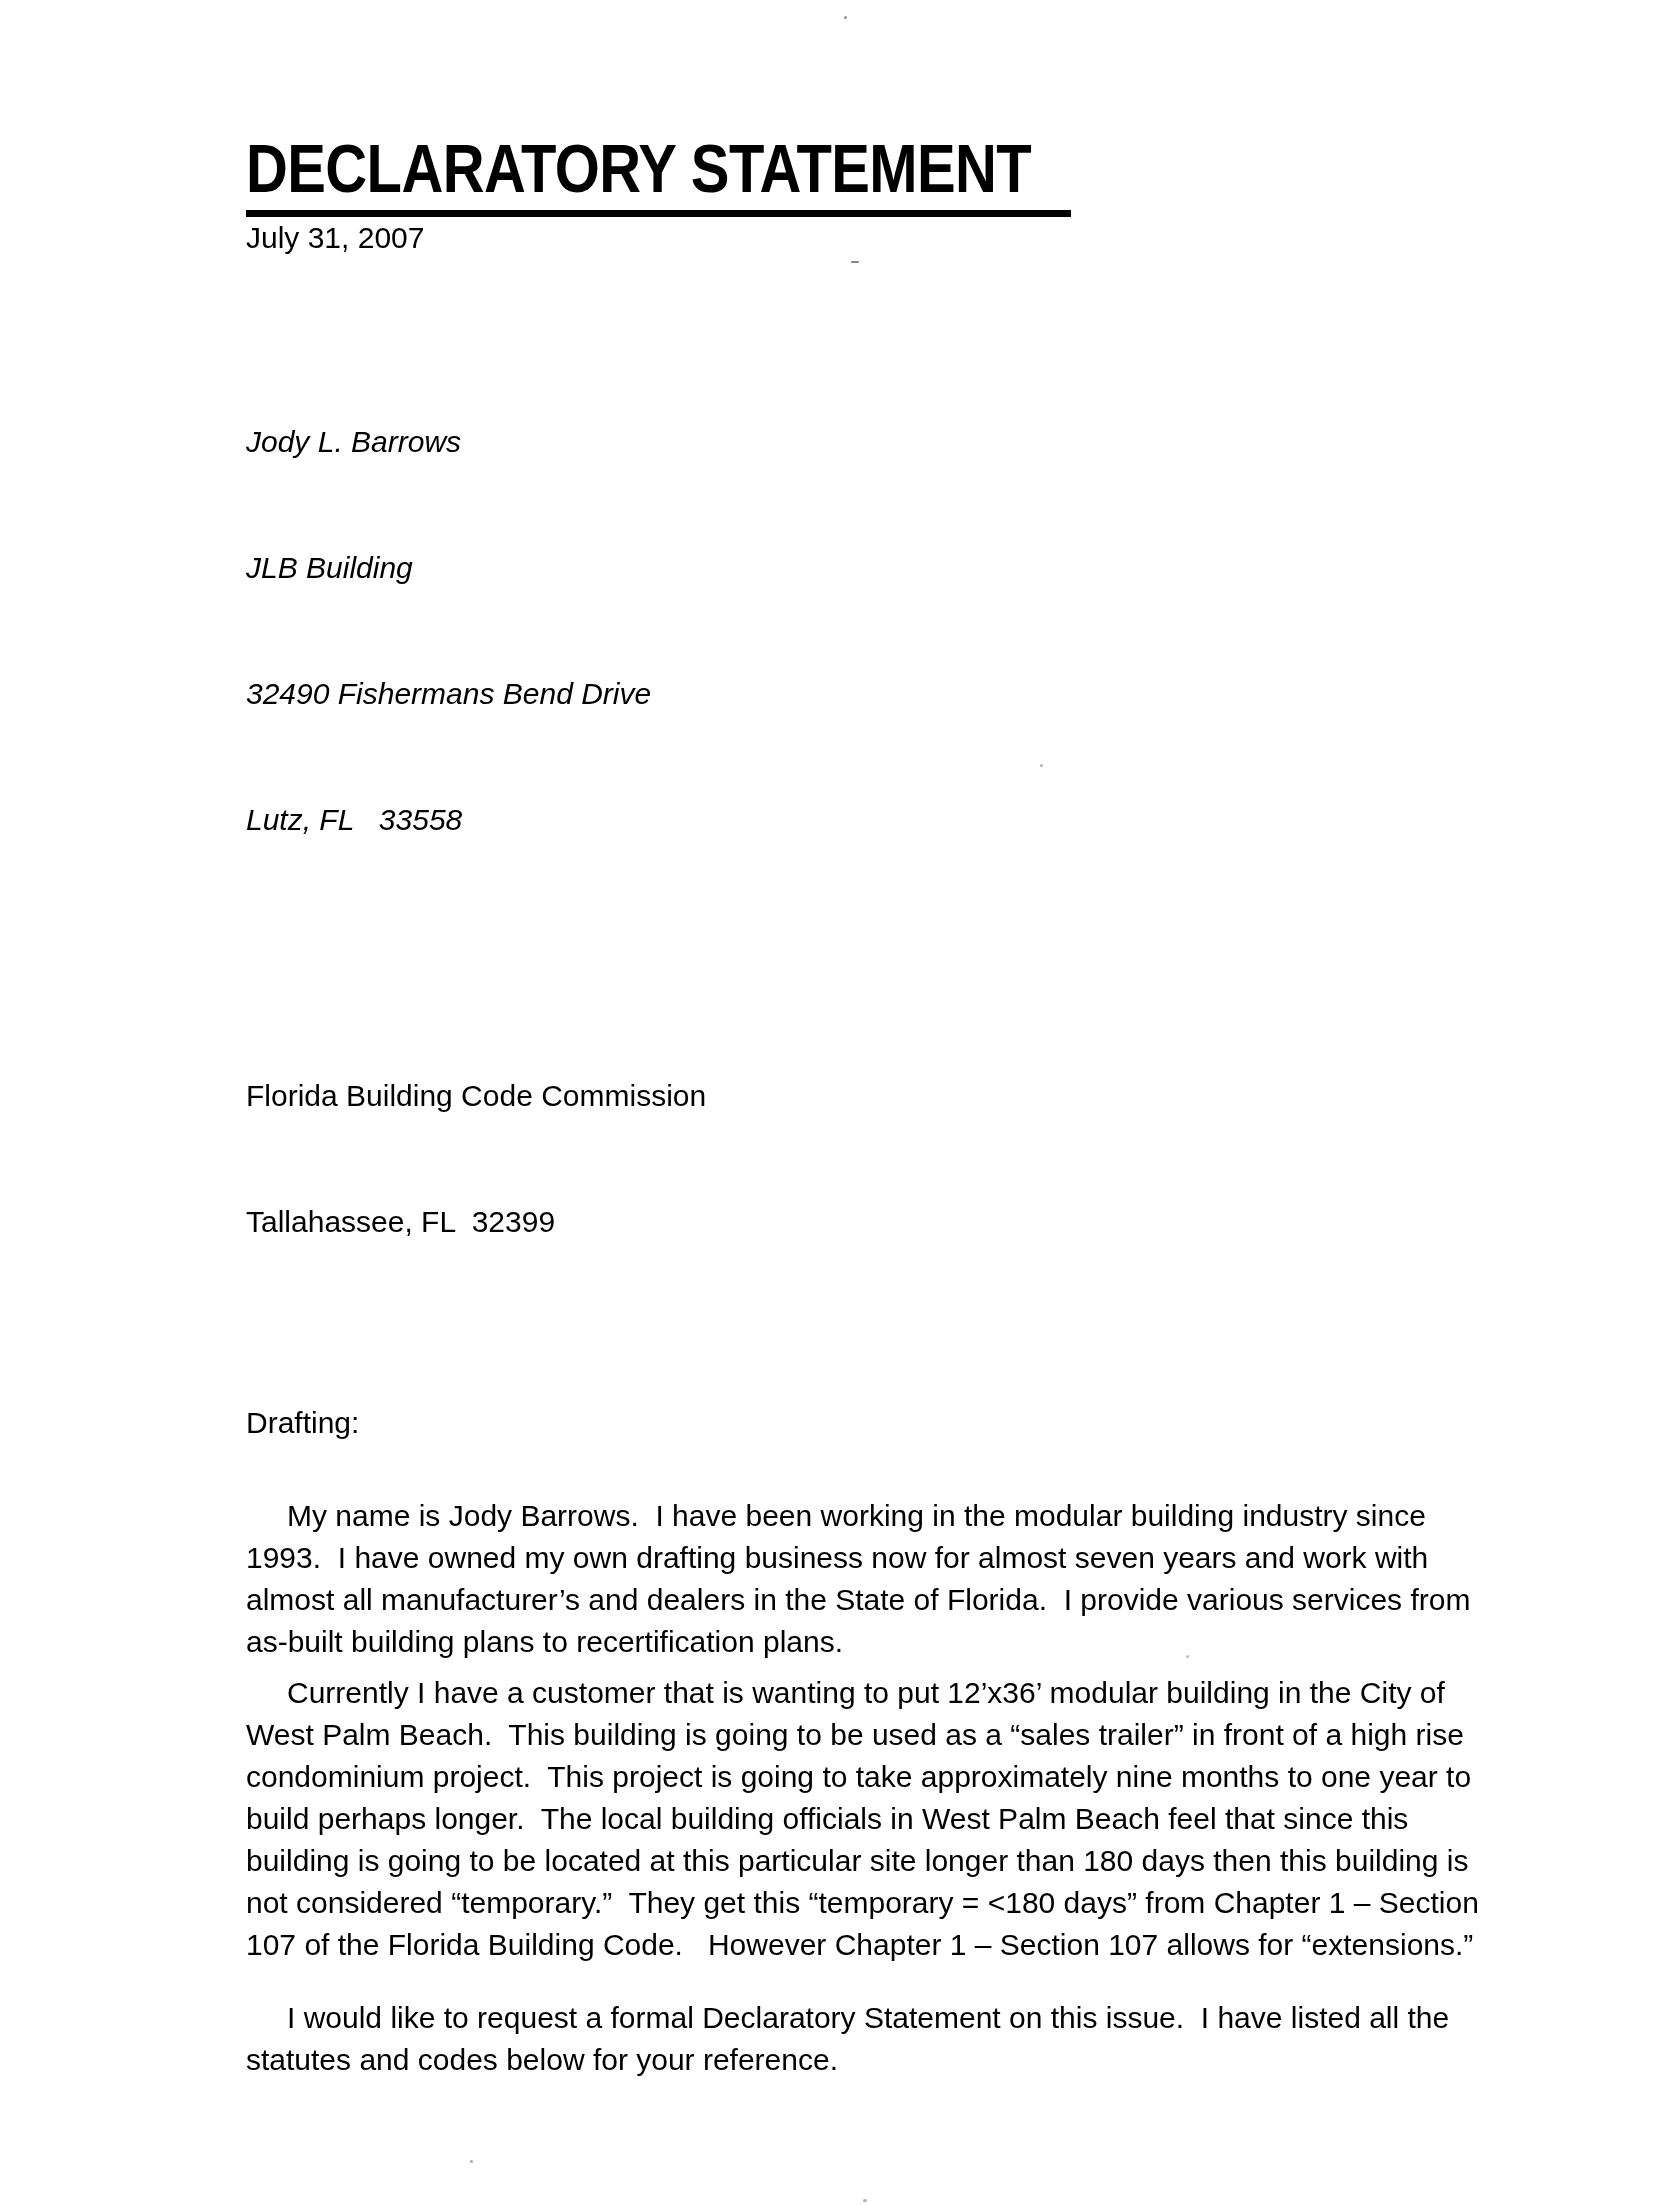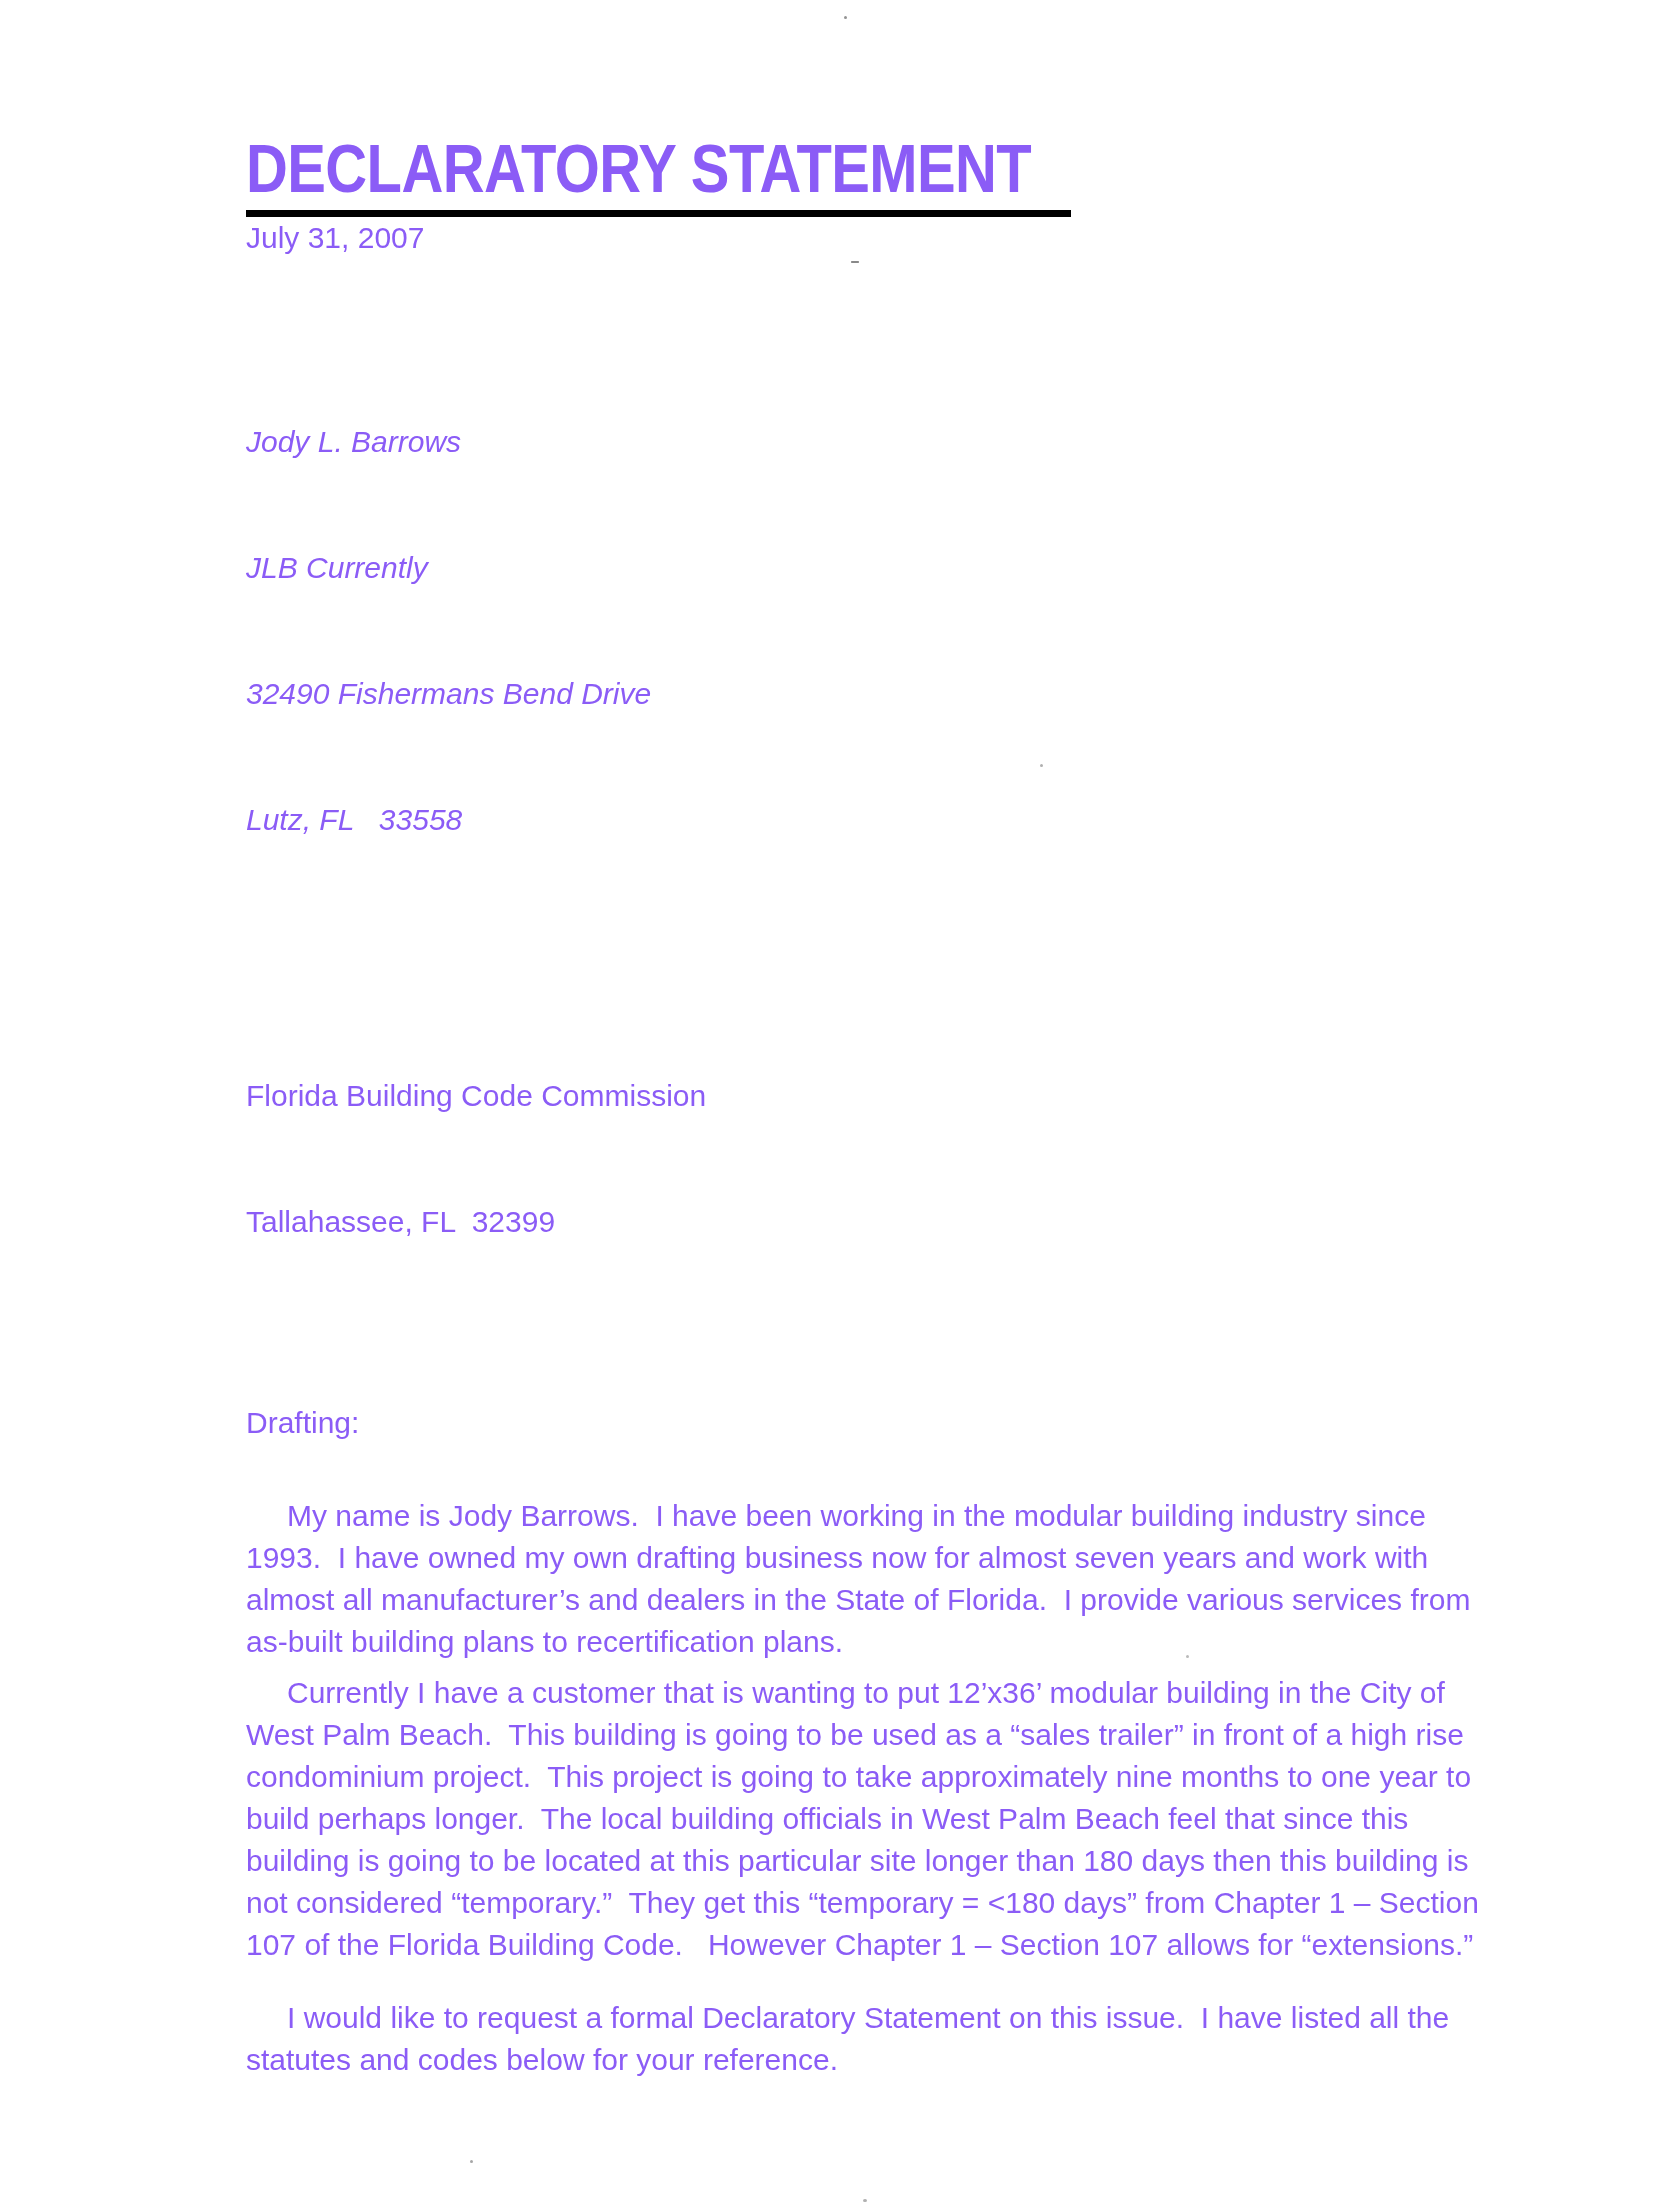--- a/index.html
+++ b/index.html
@@ -5,21 +5,21 @@
   html, body {
     margin: 0;
     padding: 0;
     background: #ffffff;
   }
   .page {
     position: relative;
     width: 1671px;
     height: 2205px;
     background: #ffffff;
-    color: #8b5cf6;
+    color: #000000;
     font-family: "Liberation Sans", sans-serif;
     font-size: 30px;
     line-height: 42px;
     overflow: hidden;
   }
   .content {
     position: absolute;
     left: 246px;
     top: 134px;
     width: 1240px;
@@ -66,21 +66,21 @@
 
     <div>
       <span class="doc-title">DECLARATORY STATEMENT</span>
       <div class="title-underline"></div>
     </div>
 
     <div class="date-line">July 31, 2007</div>
 
     <div class="addr-block sender-block">
       <div>Jody L. Barrows</div>
-      <div>JLB Currently</div>
+      <div>JLB Building</div>
       <div>32490 Fishermans Bend Drive</div>
       <div>Lutz, FL   33558</div>
     </div>
 
     <div class="addr-block recipient-block">
       <div>Florida Building Code Commission</div>
       <div>Tallahassee, FL  32399</div>
     </div>
 
     <div class="salutation">Drafting:</div>

